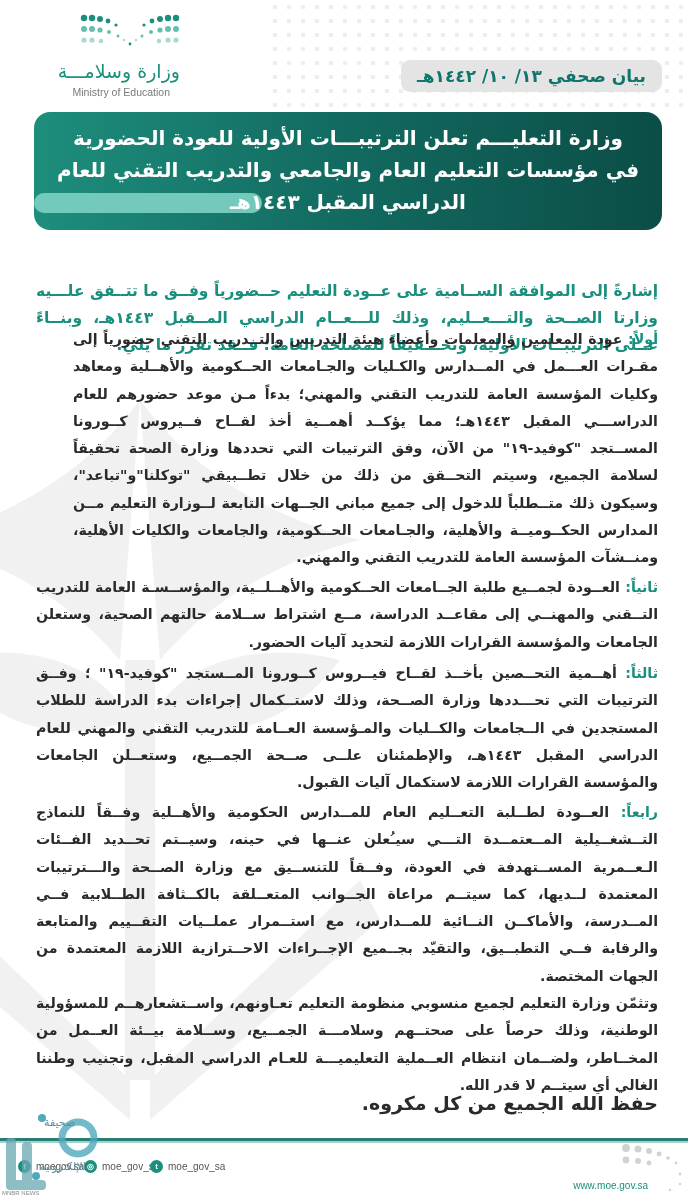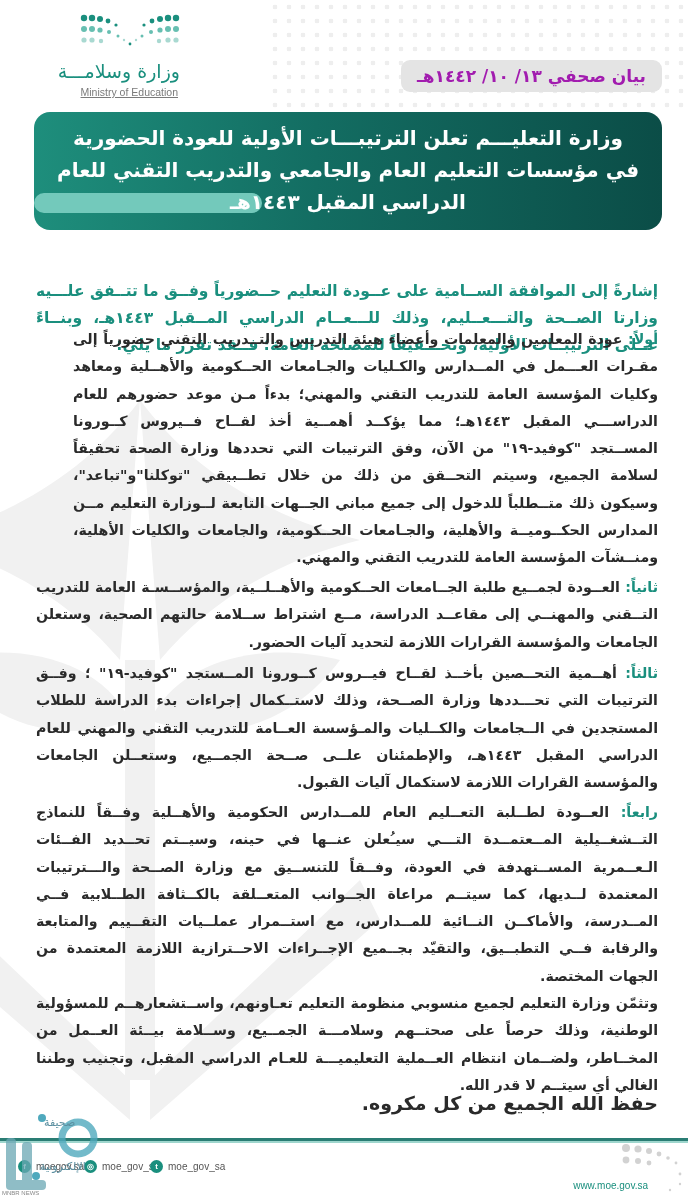--- a/index.html
+++ b/index.html
@@ -11,25 +11,25 @@
   .bg-watermark { position:absolute; left:-120px; top:360px; width:520px; height:760px; pointer-events:none; }
   .dots-pattern {
     position:absolute; right:0; top:0; width:420px; height:110px;
     background-image:radial-gradient(circle, #ececec 2.2px, transparent 2.6px);
     background-size:14px 14px; opacity:.9;
   }
   
   .logo { position:absolute; left:40px; top:10px; width:140px; height:92px; }
   .logo-dots { position:absolute; left:40px; top:4px; width:100px; height:42px; }
   .logo-ar { position:absolute; right:0; top:50px; font-size:19px; color:#1a8f7e; direction:rtl; font-weight:normal; }
-  .logo-en { position:absolute; right:2px; top:76px; font-size:10.5px; color:#7a7a7a; font-family:"Liberation Sans", sans-serif;text-decoration:underline; }
+  .logo-en { position:absolute; right:10px; top:76px; font-size:10.5px; color:#7a7a7a; font-family:"Liberation Sans", sans-serif; }
   .statement-pill {
     position:absolute; right:26px; top:60px; height:32px; padding:0 16px;
     background:#e4e4e4; border-radius:9px; display:flex; align-items:center;
-    font-size:17px; font-weight:bold; color:#a21caf; direction:rtl;
+    font-size:17px; font-weight:bold; color:#0f766e; direction:rtl;
   }
   
   .banner {
     position:absolute; left:34px; top:112px; width:628px; height:118px;
     border-radius:16px;
     background:linear-gradient(90deg, #1e8e7c 0%, #136d62 45%, #0b4d47 100%);
     overflow:hidden;
   }
   .banner-bar {
     position:absolute; left:0; top:190px; width:228px; height:20px;

